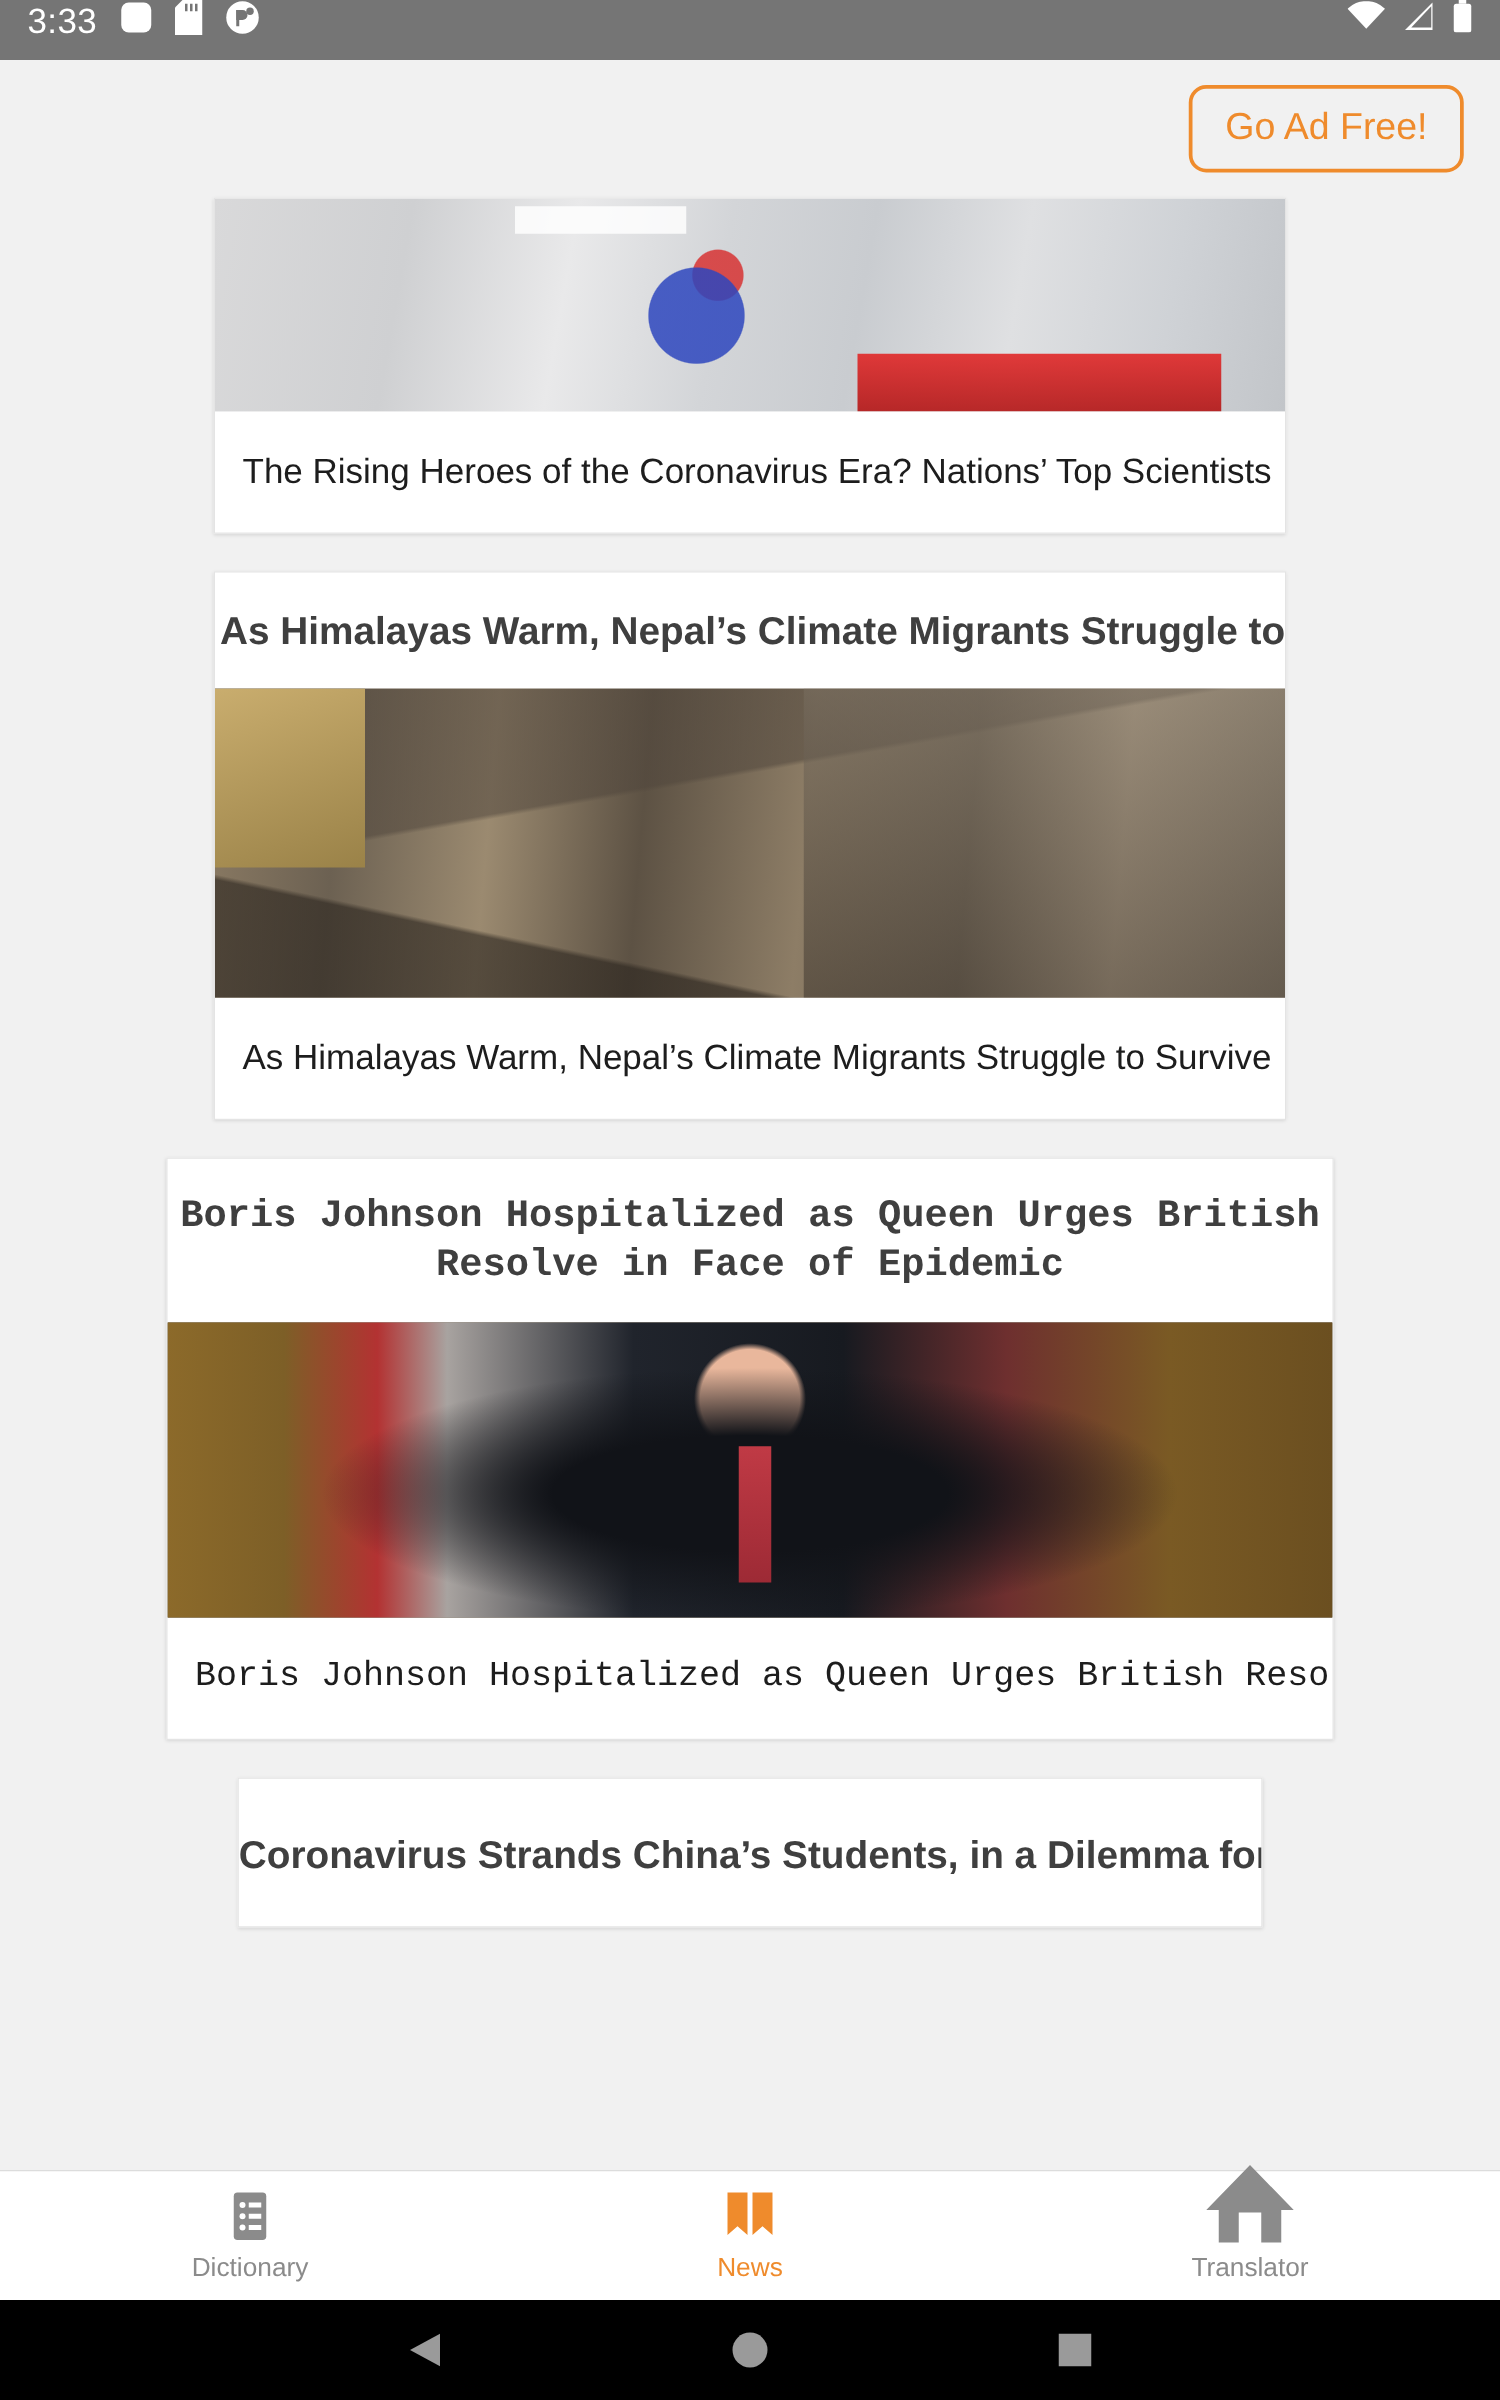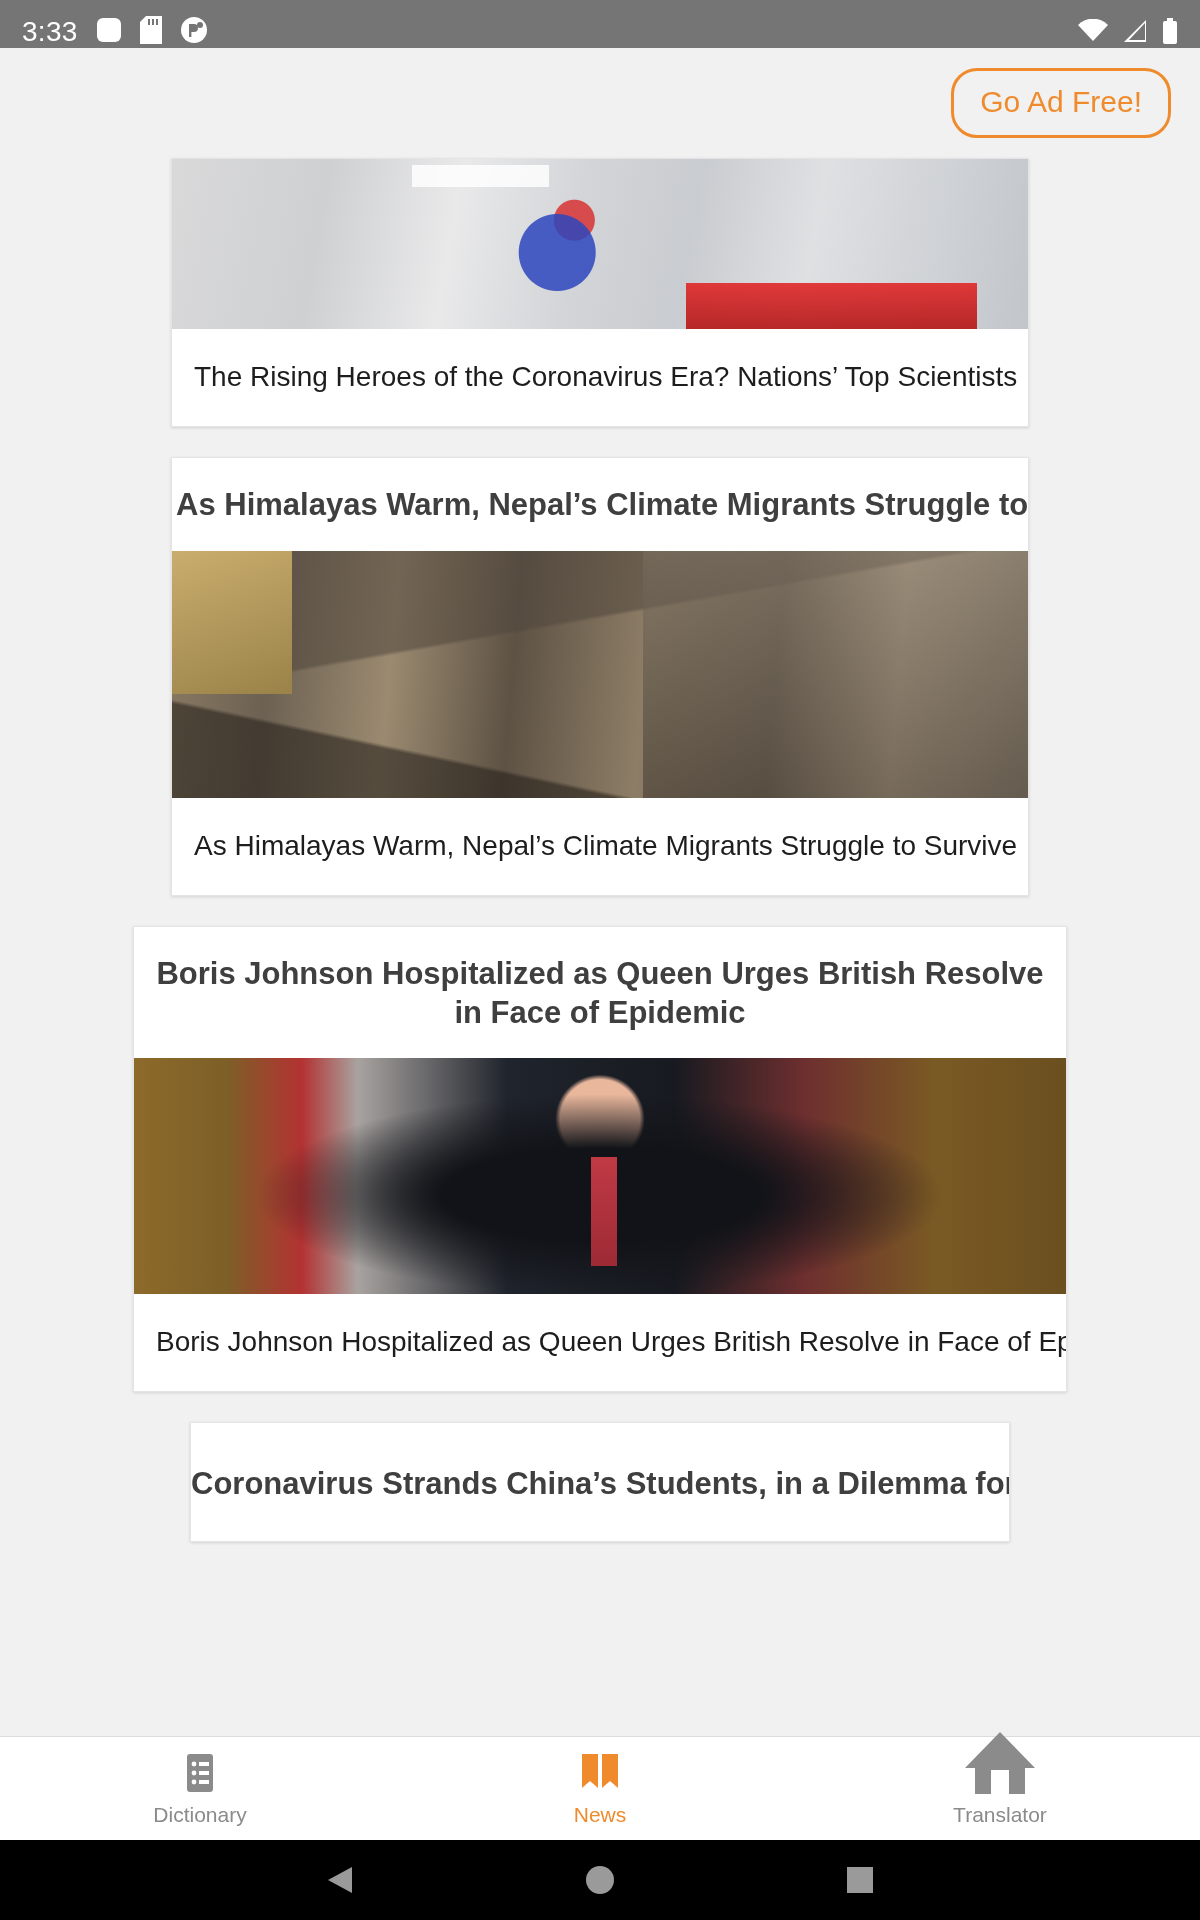--- a/index.html
+++ b/index.html
@@ -13,21 +13,21 @@
     position: relative;
     width: 1200px; height: 1920px;
     display: flex; flex-direction: column;
     background: #f1f1f1;
   }
 
   
   .statusbar {
     height: 48px; flex: 0 0 48px;
     background: #757575;
-    display: flex; align-items: flex-end;
+    display: flex; align-items: flex-start;
     padding: 0 22px;
     color: #fff;
   }
   .status-left { display: flex; align-items: center; gap: 18px; }
   .clock { font-size: 28px; letter-spacing: .3px; line-height: 1; }
   .sb-icon { display: block; }
   .status-right { margin-left: auto; display: flex; align-items: center; gap: 14px; }
 
   
   .content {
@@ -39,41 +39,41 @@
 
   .adfree-row {
     height: 110px;
     display: flex; align-items: center; justify-content: flex-end;
     padding-right: 29px;
   }
   .adfree-btn {
     border: 3px solid #ef8b2c;
     color: #ef8b2c;
     background: transparent;
-    border-radius: 26px;
+    border-radius: 14px;
     font-size: 30px;
     font-family: "Liberation Sans", sans-serif;
     padding: 16px 26px 18px;
     line-height: 1;
     cursor: pointer;
     white-space: nowrap;
   }
 
   
   .feed { padding: 0; }
 
   .card {
     background: #fff;
     border: 1px solid #e4e4e4;
     box-shadow: 0 1px 3px rgba(0,0,0,.13);
     margin: 0 auto 30px;
     overflow: hidden;
   }
   .card.narrow { width: 858px; }
-  .card.wide   { width: 934px; }
+  .card.wide   { width: 934px; font-family: Liberation Mono, monospace; }
 
   .card-img { width: 100%; display: block; position: relative; }
 
   .card-caption {
     font-size: 28px;
     color: #1d1d1d;
     padding: 30px 22px 32px;
     line-height: 1.25;
     white-space: nowrap;
   }

